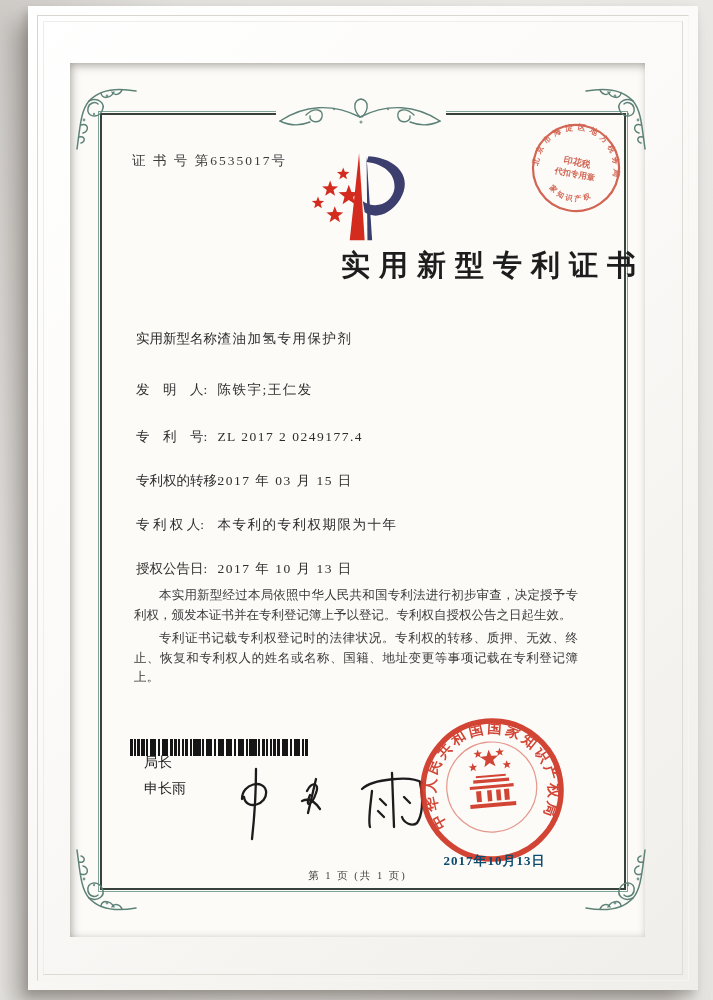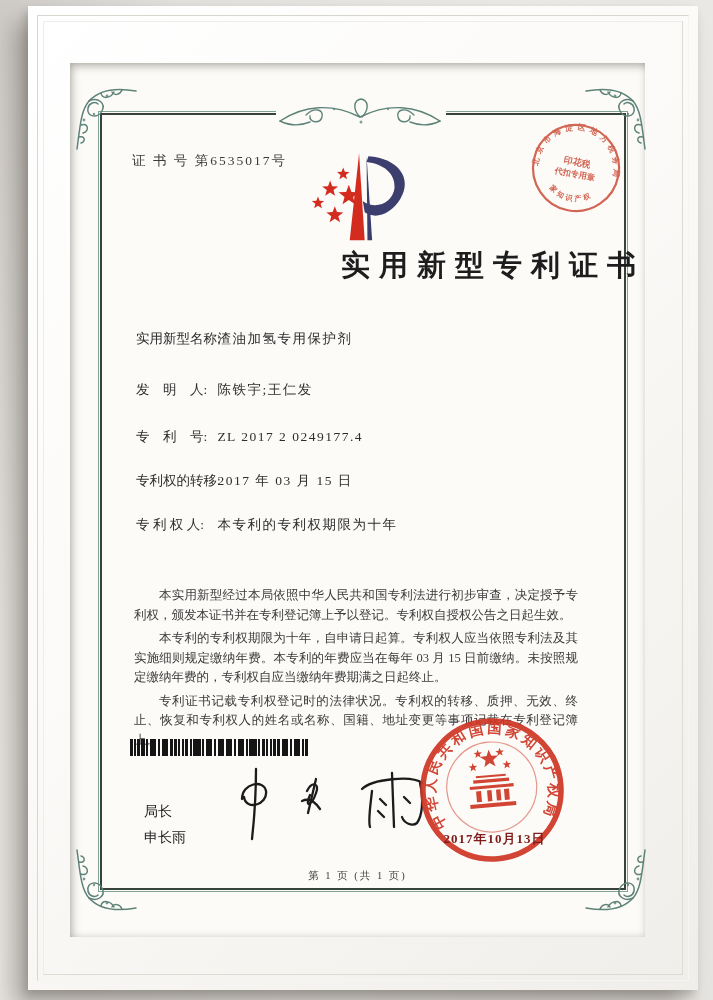--- a/index.html
+++ b/index.html
@@ -58,26 +58,26 @@
     font-size:12.5px;line-height:19.5px;color:#3a3a3a;text-align:justify;
   }
   .body-text p{margin:4px;text-indent:2em;}
   .barcode{
     position:absolute;left:60px;top:676px;width:178px;height:17px;
     background:
       repeating-linear-gradient(90deg,#151515 0 2px,transparent 2px 4px),
       repeating-linear-gradient(90deg,#151515 0 1px,transparent 1px 7px),
       repeating-linear-gradient(90deg,#151515 0 3px,transparent 3px 11px);
   }
-  .signer{position:absolute;left:74px;top:736px;font-size:14px;line-height:26px;color:#222;}
+  .signer{position:absolute;left:74px;top:687px;font-size:14px;line-height:26px;color:#222;}
   .signature{position:absolute;left:142px;top:698px;}
   .big-seal{position:absolute;left:347px;top:652px;transform:rotate(-5deg);opacity:.93;}
   .seal-date{
-    position:absolute;left:352px;top:767px;width:145px;text-align:center;
-    font-size:13px;font-weight:600;letter-spacing:1px;color:#7f1d1d;
+    position:absolute;left:352px;top:789px;width:145px;text-align:center;
+    font-size:13px;font-weight:600;letter-spacing:1px;color:#0c4a6e;
   }
   .footer{
     position:absolute;left:0;top:806px;width:100%;text-align:center;
     font-size:10.5px;letter-spacing:2px;color:#3e3e3e;
   }
 </style>
 </head>
 <body>
 
 <svg width="0" height="0" style="position:absolute" aria-hidden="true">
@@ -182,24 +182,27 @@
         <span class="fvalue">ZL 2017 2 0249177.4</span>
       </div>
       <div class="field f3">
         <span class="flabel">专利权的转移:</span>
         <span class="fvalue">2017 年 03 月 15 日</span>
       </div>
       <div class="field f4">
         <span class="flabel">专 利 权 人:</span>
         <span class="fvalue">本专利的专利权期限为十年</span>
       </div>
+      <div class="field f5">
+        <span class="flabel">授权公告日:</span>
+        <span class="fvalue">2017 年 10 月 13 日</span>
+      </div>
 
       <div class="body-text">
         <p>本实用新型经过本局依照中华人民共和国专利法进行初步审查，决定授予专利权，颁发本证书并在专利登记簿上予以登记。专利权自授权公告之日起生效。</p>
-        <p>本专利的专利权期限为十年，自申请日起算。专利权人应当依照专利法及其实施细则规定缴纳年费。本专利的年费应当在每年 03 月 15 日前缴纳。未按照规定缴纳年费的，专利权自应当缴纳年费期满之日起终止。</p>
         <p>专利证书记载专利权登记时的法律状况。专利权的转移、质押、无效、终止、恢复和专利权人的姓名或名称、国籍、地址变更等事项记载在专利登记簿上。</p>
       </div>
 
       <div class="barcode"></div>
 
       <div class="signer">
         <div>局长</div>
         <div>申长雨</div>
       </div>
 

